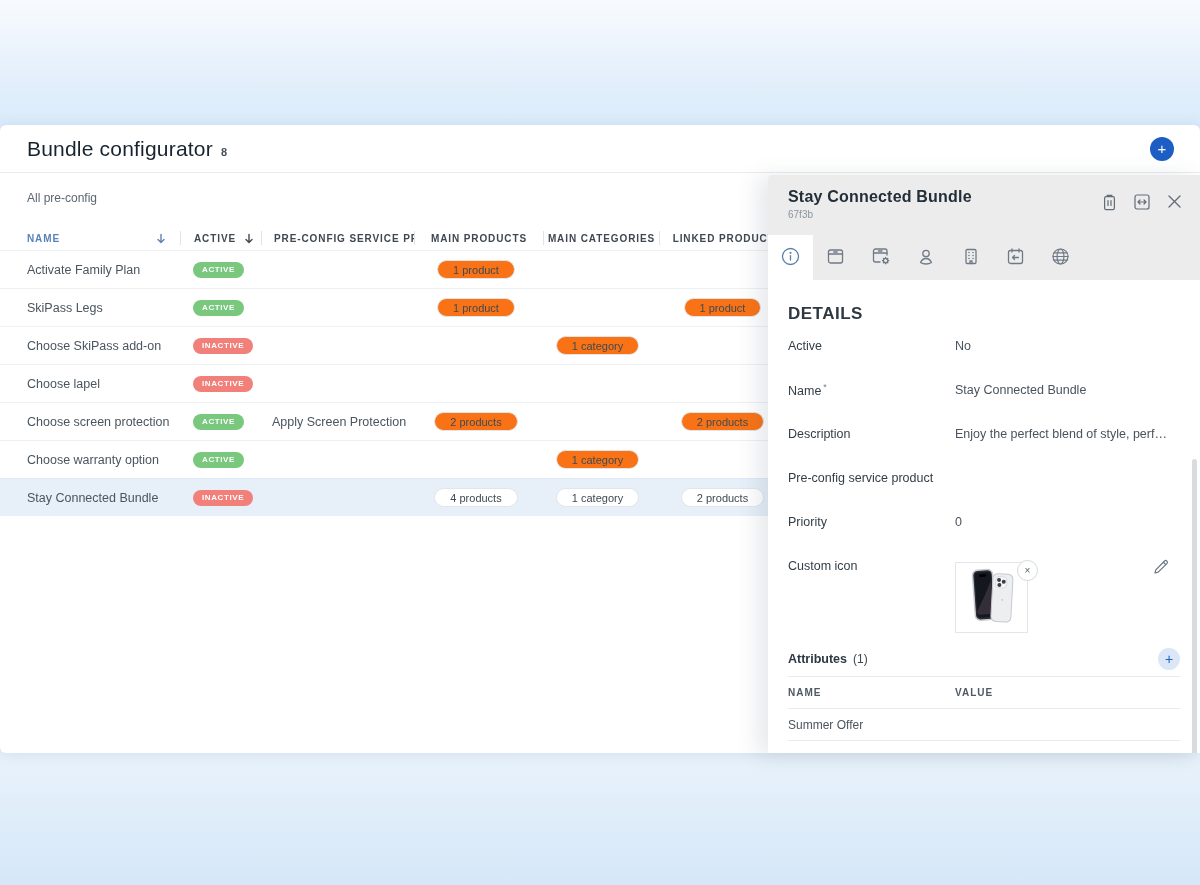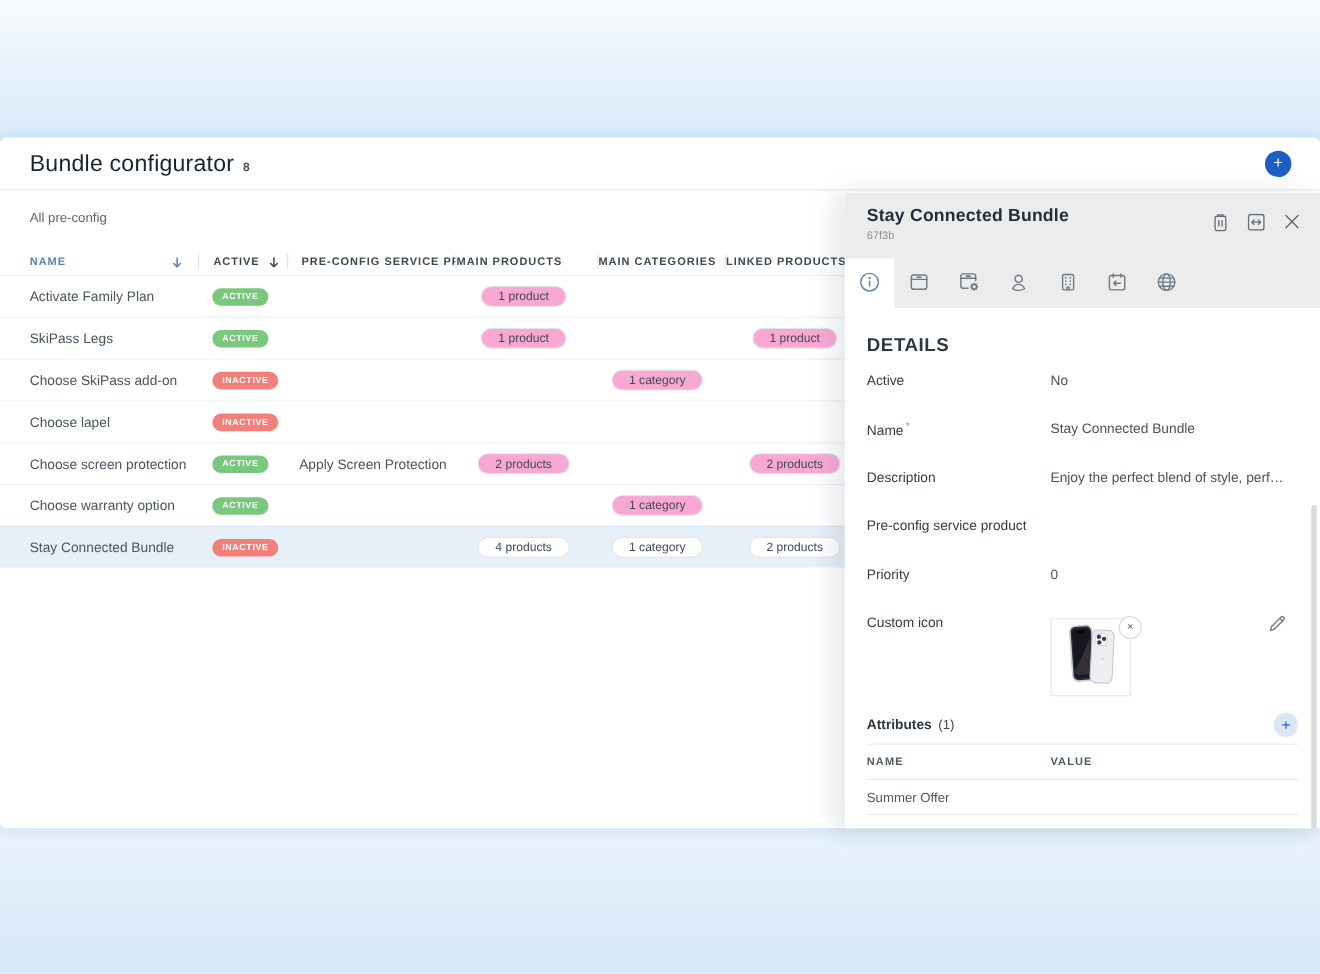--- a/index.html
+++ b/index.html
@@ -40,36 +40,36 @@
   .c.name   { width:180px; padding-left:27px; }
   .c.active { width:80px;  padding-left:13px; }
   .c.service{ width:152px; padding-left:12px; }
   .c.mp     { width:128px; justify-content:center; }
   .c.mc     { width:115px; justify-content:center; }
   .c.lp     { width:135px; justify-content:center; }
   .th { font-size:10px; font-weight:700; letter-spacing:.9px; color:#3e4852; white-space:nowrap; overflow:hidden; }
   .th .lbl { display:inline-block; }
   .thead .c.name { justify-content:space-between; padding-right:14px; color:#5b82b8; }
   .thead .c.active .sort { margin-left:8px; }
-  .thead .c.mp,.thead .c.mc,.thead .c.lp { justify-content:flex-start; }
+  .thead .c.mp,.thead .c.mc,.thead .c.lp { justify-content:center; }
   .col-sep { border-left:1px solid #e0e3e7; height:14px; align-self:center; }
   .sort svg { display:block; }
 
   .badge {
     display:inline-flex; align-items:center; justify-content:center;
     height:16px; padding:0 9px; border-radius:9px;
     font-size:8px; font-weight:700; letter-spacing:.6px; color:#fff;
   }
   .badge.active   { background:#79c87e; }
   .badge.inactive { background:#f2807a; }
 
   .pill {
     display:inline-flex; align-items:center; justify-content:center;
     height:19px; padding:0 15px; border-radius:10px;
-    background:#f9a8d4; border:1px solid #e2e5e9; font-size:11px; color:#3f4a54;
+    background:#f97316; border:1px solid #e2e5e9; font-size:11px; color:#3f4a54;
     white-space:nowrap;
   }
   .trow.selected .pill { background:#ffffff; }
 
   
   .panel {
     position:absolute; left:768px; top:175px; width:432px; height:578px;
     background:#ffffff; box-shadow:-10px 2px 22px rgba(60,80,100,.13);
     border-radius:4px 0 0 0; overflow:hidden;
   }

